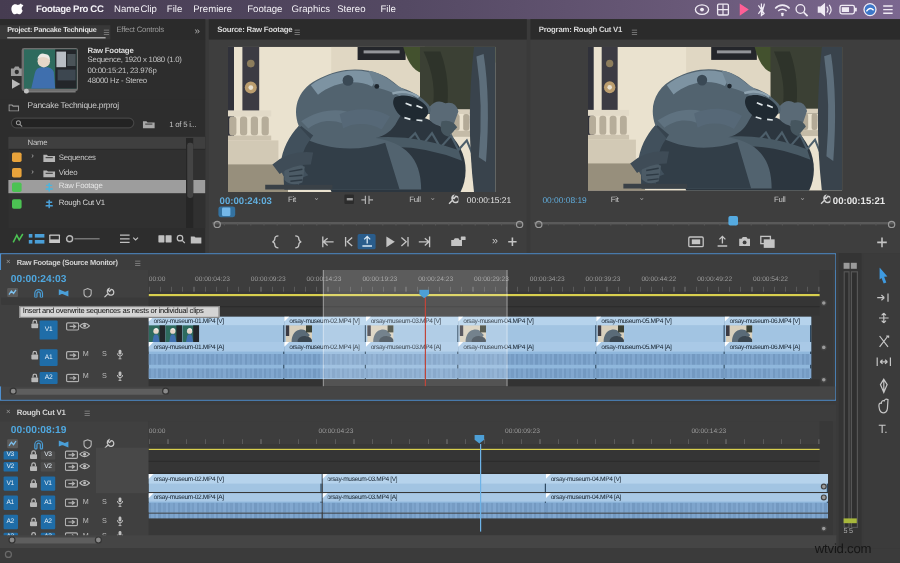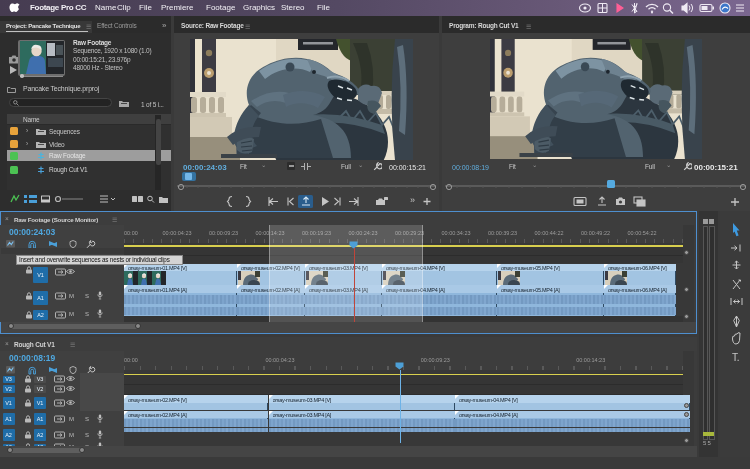--- a/index.html
+++ b/index.html
@@ -713,12 +713,16 @@
 <path d="M2 25 h6 M8 25 l-2.5 -2.2 M8 25 l-2.5 2.2 M11 21.5 v7"></path>
 <path d="M7.5 38 v8 M3.5 42 h8 M7.5 38 l-1.8 1.8 M7.5 38 l1.8 1.8 M7.5 46 l-1.8 -1.8 M7.5 46 l1.8 -1.8"></path>
 <path d="M4 57 l7 9 M11 57 l-7 9 M9.5 57 h2 v1.5"></path>
 <path d="M2 75 v7 M13 75 v7 M4.5 78.5 h6 M4.5 78.5 l2 -1.7 M4.5 78.5 l2 1.7 M10.5 78.5 l-2 -1.7 M10.5 78.5 l-2 1.7"></path>
 <path d="M7.5 93 l2.8 4.5 -2.8 6.5 -2.8 -6.5z M7.5 93 v11"></path>
 <path d="M3.5 116 q-0.5 -3.5 2 -3 q0 -2.5 2.5 -2 q0.5 -2 3 -1 l-0.5 7.5 q-0.5 3.5 -3.5 3.5 q-3 0 -3.5 -5z"></path>
 </g>
 <text x="3" y="138" font-size="10" fill="#c6c6c6">T.</text>
 </svg>
     </div>
+<div id="botstrip" class="abs">
+      <div class="abs" style="left:4px;top:2px;width:6px;height:6px;border-radius:50%;border:1px solid #6a6a6a"></div>
+      <div class="abs" style="left:679px;top:-5px;font-size:11px;color:#161616">wtvid.com</div>
+    </div>
 </div>
 </body></html>

